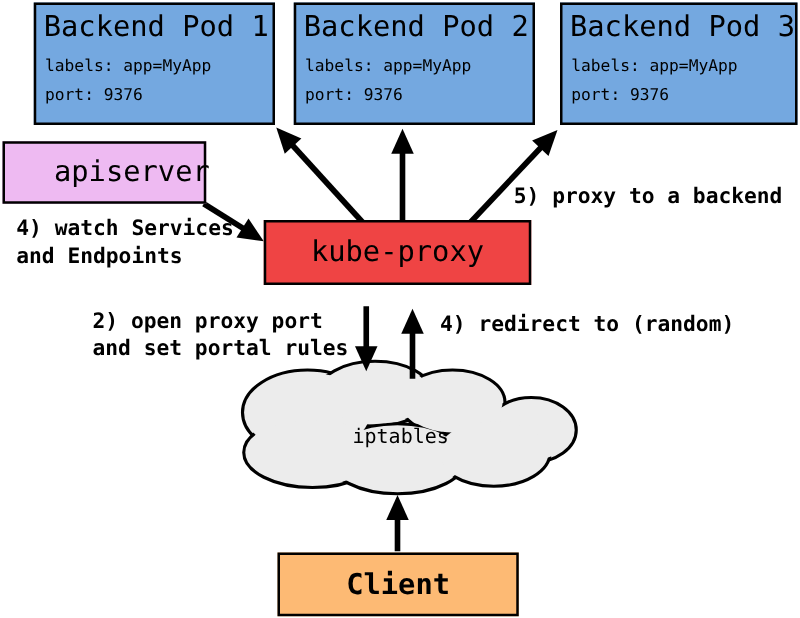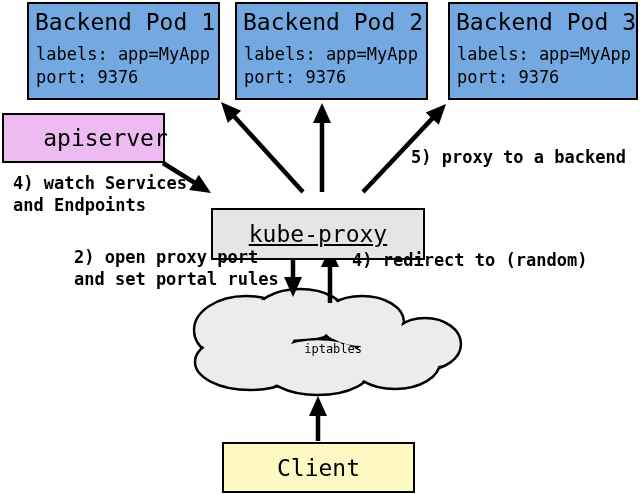--- a/index.html
+++ b/index.html
@@ -3,31 +3,31 @@
 <meta charset="utf-8">
 <style>
   html,body{margin:0;padding:0;background:#ffffff;}
   body{width:640px;height:494px;position:relative;overflow:hidden;
        font-family:"DejaVu Sans Mono",monospace;color:#000;}
   #stage{position:absolute;left:0;top:0;width:640px;height:494px;}
   svg.layer{position:absolute;left:0;top:0;}
   .box{position:absolute;box-sizing:border-box;border:2px solid #000;}
   .pod{background:#74A8E0;width:193px;height:98px;top:2px;}
   .pod-title{font-size:23px;line-height:27px;margin:5px 0 0 6px;white-space:nowrap;}
-  .pod-line{font-size:17px;line-height:22px;margin:7px 0 0 7px;white-space:nowrap;}
+  .pod-line{font-size:13px;line-height:22px;margin:7px 0 0 7px;white-space:nowrap;}
   .pod-line + .pod-line{margin-top:1px;}
   .label-box{display:flex;align-items:center;justify-content:center;
              font-size:23px;white-space:nowrap;}
   .apiserver{left:2px;top:113px;width:163px;height:50px;background:#EEBAF2;padding-left:44px;}
-  .kubeproxy{left:211px;top:208px;width:214px;height:52px;background:#e5e5e5;text-decoration:underline;}
-  .client{left:222px;top:442px;width:193px;height:51px;background:#fef9c3;}
+  .kubeproxy{left:211px;top:176px;width:214px;height:52px;background:#ef4444;}
+  .client{left:222px;top:442px;width:193px;height:51px;background:#fdba74;font-weight:bold;}
   .note{position:absolute;font-weight:bold;font-size:17px;line-height:22px;
         white-space:nowrap;}
   .iptables-label{position:absolute;left:282px;top:339px;width:80px;
-        text-align:right;font-size:12px;line-height:20px;}
+        text-align:left;font-size:16px;line-height:20px;}
 </style>
 </head>
 <body>
 
 <div id="stage">
 
   <svg class="layer" width="640" height="494" viewBox="0 0 640 494">
 
     <g>
       <g fill="#ECECEC" stroke="#000" stroke-width="2.5">

